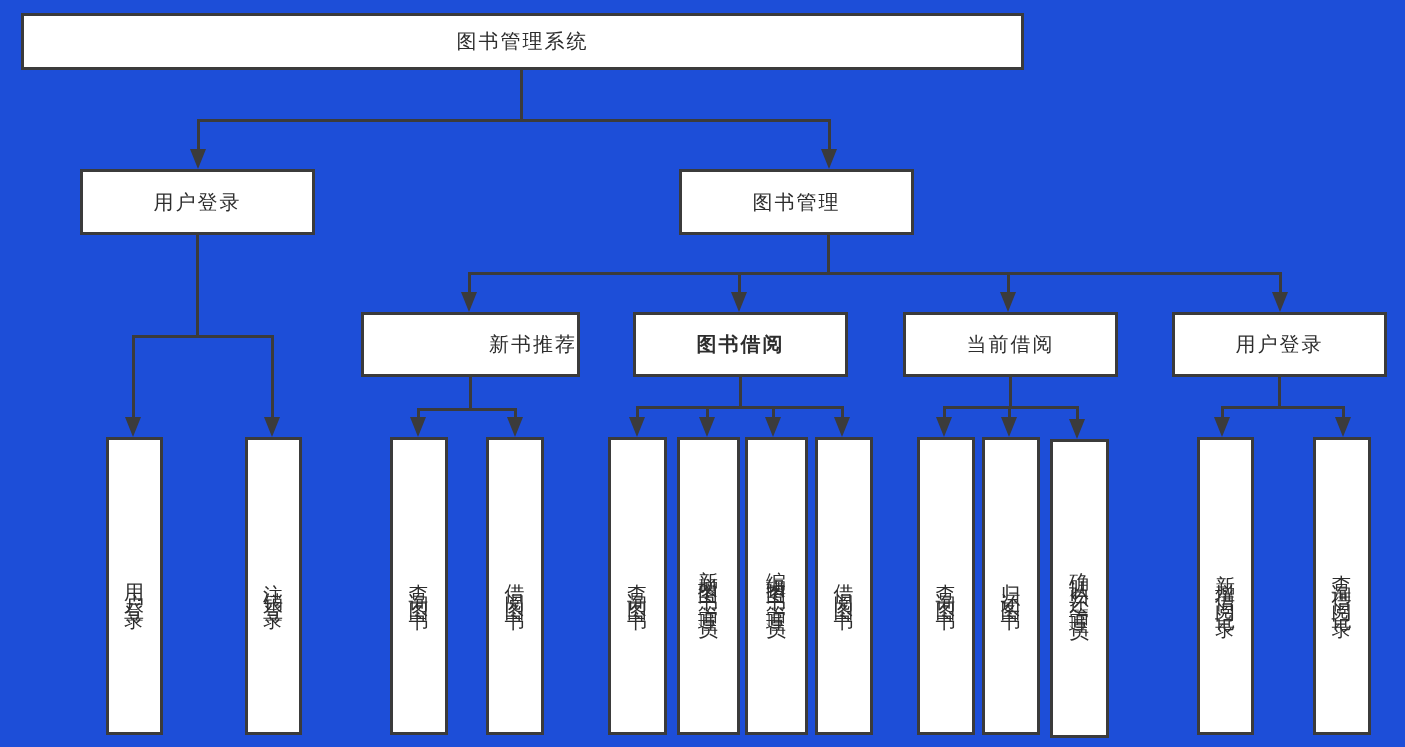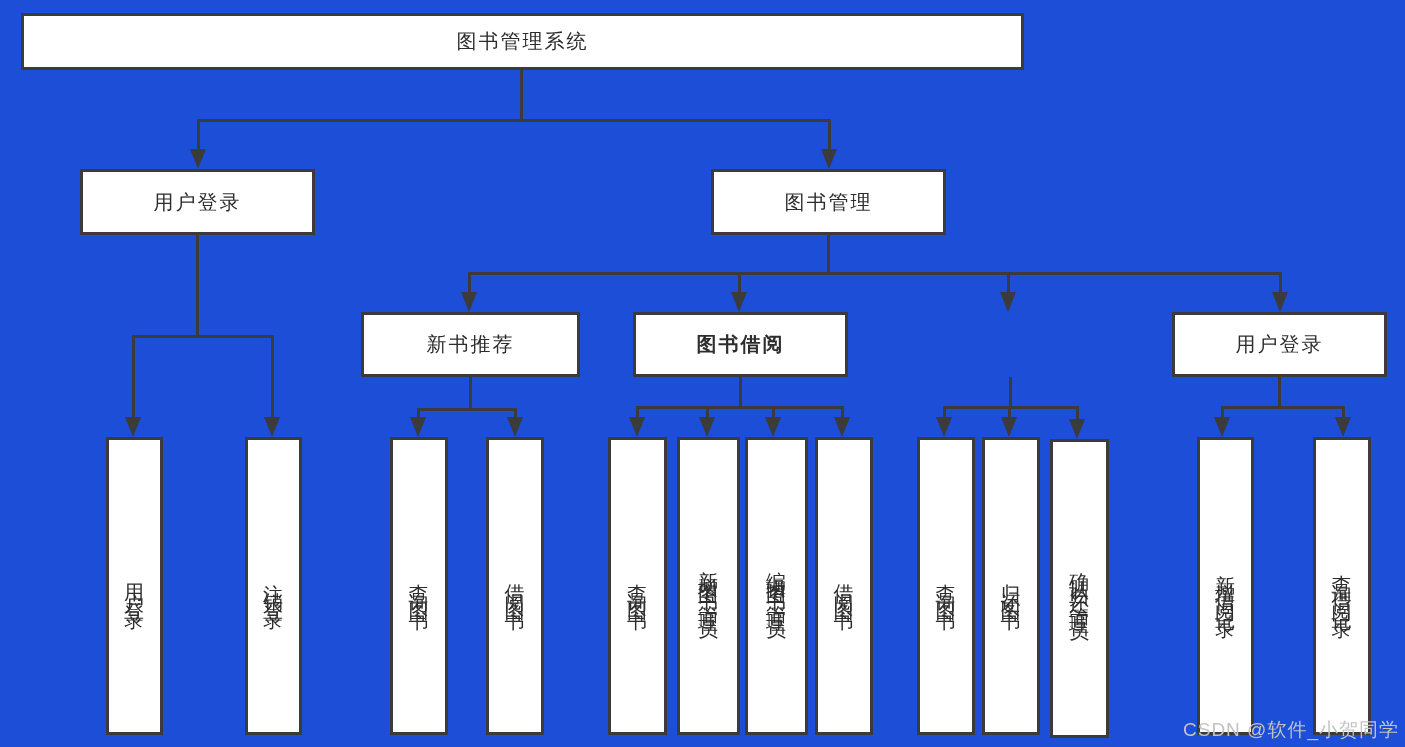--- a/index.html
+++ b/index.html
@@ -79,21 +79,21 @@
   <div class="vline" style="left:520px; top:70px; height:51px;"></div>
   <div class="hline" style="left:197px; top:119px; width:634px;"></div>
   <div class="vline" style="left:197px; top:119px; height:32px;"></div>
   <div class="arrow" style="left:190px; top:149px;"></div>
   <div class="vline" style="left:828px; top:119px; height:32px;"></div>
   <div class="arrow" style="left:821px; top:149px;"></div>
 
   <div class="node" style="left:80px; top:169px; width:235px; height:66px;">
     <span class="lbl">用户登录</span>
   </div>
-  <div class="node" style="left:711px; top:169px; width:235px; height:66px;">
+  <div class="node" style="left:679px; top:169px; width:235px; height:66px;">
     <span class="lbl">图书管理</span>
   </div>
 
   <div class="vline" style="left:196px; top:235px; height:103px;"></div>
   <div class="hline" style="left:132px; top:335px; width:142px;"></div>
   <div class="vline" style="left:132px; top:335px; height:84px;"></div>
   <div class="arrow" style="left:125px; top:417px;"></div>
   <div class="vline" style="left:271px; top:335px; height:84px;"></div>
   <div class="arrow" style="left:264px; top:417px;"></div>
 
@@ -101,25 +101,28 @@
   <div class="hline" style="left:468px; top:272px; width:814px;"></div>
   <div class="vline" style="left:468px; top:272px; height:22px;"></div>
   <div class="arrow" style="left:461px; top:292px;"></div>
   <div class="vline" style="left:738px; top:272px; height:22px;"></div>
   <div class="arrow" style="left:731px; top:292px;"></div>
   <div class="vline" style="left:1007px; top:272px; height:22px;"></div>
   <div class="arrow" style="left:1000px; top:292px;"></div>
   <div class="vline" style="left:1279px; top:272px; height:22px;"></div>
   <div class="arrow" style="left:1272px; top:292px;"></div>
 
-  <div class="node" style="left:361px; top:312px; width:219px; height:65px;">
+  <div class="node" style="left:361px; top:312px; width:219px; height:65px;justify-content:flex-end;">
     <span class="lbl">新书推荐</span>
   </div>
   <div class="node" style="left:633px; top:312px; width:215px; height:65px;font-weight:bold;">
     <span class="lbl">图书借阅</span>
+  </div>
+  <div class="node" style="left:903px; top:312px; width:215px; height:65px;">
+    <span class="lbl">当前借阅</span>
   </div>
   <div class="node" style="left:1172px; top:312px; width:215px; height:65px;">
     <span class="lbl">用户登录</span>
   </div>
 
   <div class="vline" style="left:469px; top:377px; height:34px;"></div>
   <div class="hline" style="left:417px; top:408px; width:100px;"></div>
   <div class="vline" style="left:417px; top:408px; height:11px;"></div>
   <div class="arrow" style="left:410px; top:417px;"></div>
   <div class="vline" style="left:514px; top:408px; height:11px;"></div>
@@ -189,15 +192,14 @@
     <span class="lbl">确认归还（管理员）</span>
   </div>
 
   <div class="node leaf" style="left:1197px; top:437px; width:57px; height:298px;">
     <span class="lbl">新增借阅记录</span>
   </div>
   <div class="node leaf" style="left:1313px; top:437px; width:58px; height:298px;">
     <span class="lbl">查询借阅记录</span>
   </div>
 
-  <div class="watermark">CSDN @软件_小贺同学</div>
 
 </div>
 
 </body></html>

